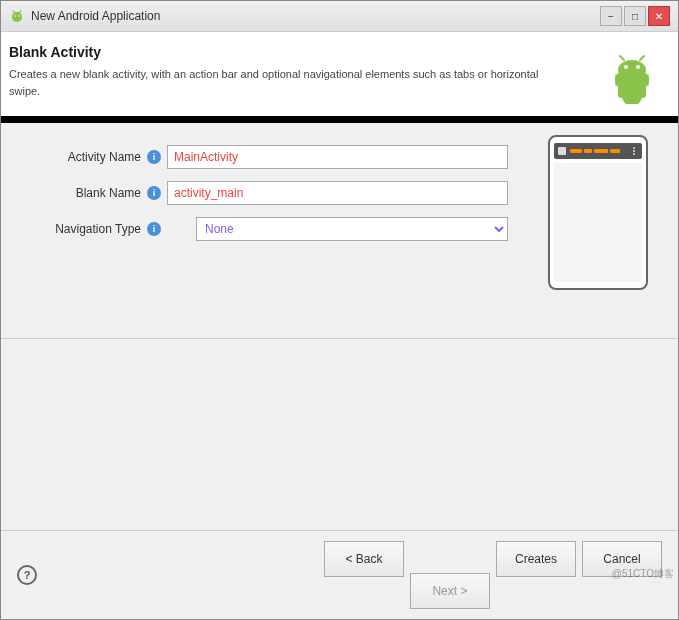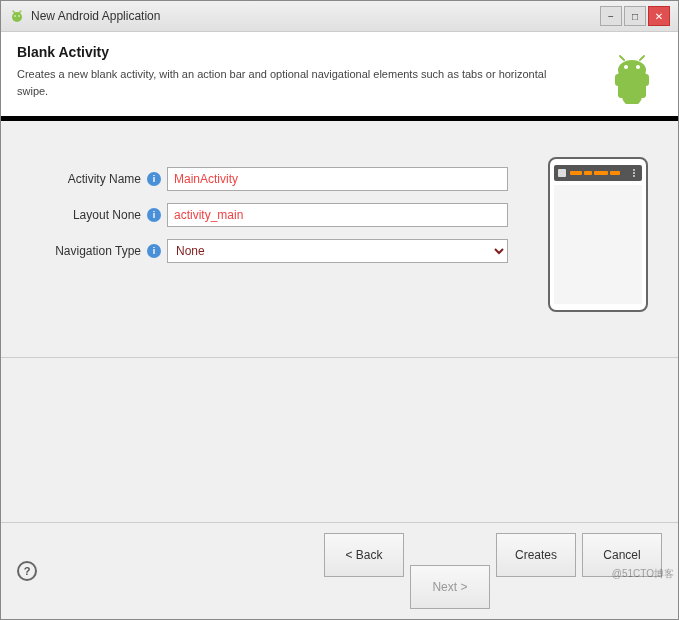--- a/index.html
+++ b/index.html
@@ -67,22 +67,22 @@
     }
 
     .title-btn.close {
       background: #e05050;
       color: white;
       border-color: #c03030;
     }
 
     .header-section {
       background: white;
-      padding: 12px 16px 12px 16px;
-      border-bottom: 5px solid #000000;
+      padding: 12px 16px 12px 8px;
+      border-bottom: 7px solid #000000;
       display: flex;
       align-items: flex-start;
       justify-content: space-between;
     }
 
     .header-text {
       flex: 1;
     }
 
     .header-title {
@@ -99,21 +99,21 @@
       max-width: 560px;
     }
 
     .android-logo {
       width: 60px;
       height: 60px;
       flex-shrink: 0;
     }
 
     .form-section {
-      padding: 36px 20px;
+      padding: 12px 20px;
       background: #f0f0f0;
       flex: 1;
       display: flex;
       gap: 30px;
     }
 
     .form-fields {
       flex: 1;
       display: flex;
       flex-direction: column;
@@ -162,22 +162,23 @@
     }
 
     .form-select {
       flex: 1;
       height: 24px;
       border: 1px solid #aaa;
       background: white;
       padding: 2px 4px;
       font-size: 12px;
       outline: none;
-      color: #7f1d1d;
+      color: #8b5cf6;
       cursor: pointer;
+      margin-left: 29px;
     }
 
     .phone-preview {
       width: 120px;
       flex-shrink: 0;
       display: flex;
       align-items: flex-start;
       justify-content: center;
       padding-top: 0px;
     }
@@ -272,21 +273,21 @@
       display: flex;
       align-items: center;
     }
 
     .footer-buttons {
       display: flex;
       gap: 6px;
     }
 
     .btn {
-      height: 44px;
+      height: 36px;
       padding: 0 18px;
       border: 1px solid #aaa;
       background: linear-gradient(to bottom, #f8f8f8, #e8e8e8);
       font-size: 12px;
       color: #333;
       cursor: pointer;
       display: flex;
       align-items: center;
       justify-content: center;
       min-width: 80px;
@@ -365,21 +366,21 @@
   <div class="form-section">
     <div class="form-fields">
 
       <div class="form-row">
         <span class="form-label">Activity Name</span>
         <div class="info-icon">i</div>
         <input class="form-input" type="text" value="MainActivity" style="">
       </div>
 
       <div class="form-row">
-        <span class="form-label">Layout None</span>
+        <span class="form-label">Blank Name</span>
         <div class="info-icon">i</div>
         <input class="form-input" type="text" value="activity_main" style="">
       </div>
 
       <div class="form-row">
         <span class="form-label">Navigation Type</span>
         <div class="info-icon">i</div>
         <select class="form-select">
           <option>None</option>
           <option>Tabs</option>

